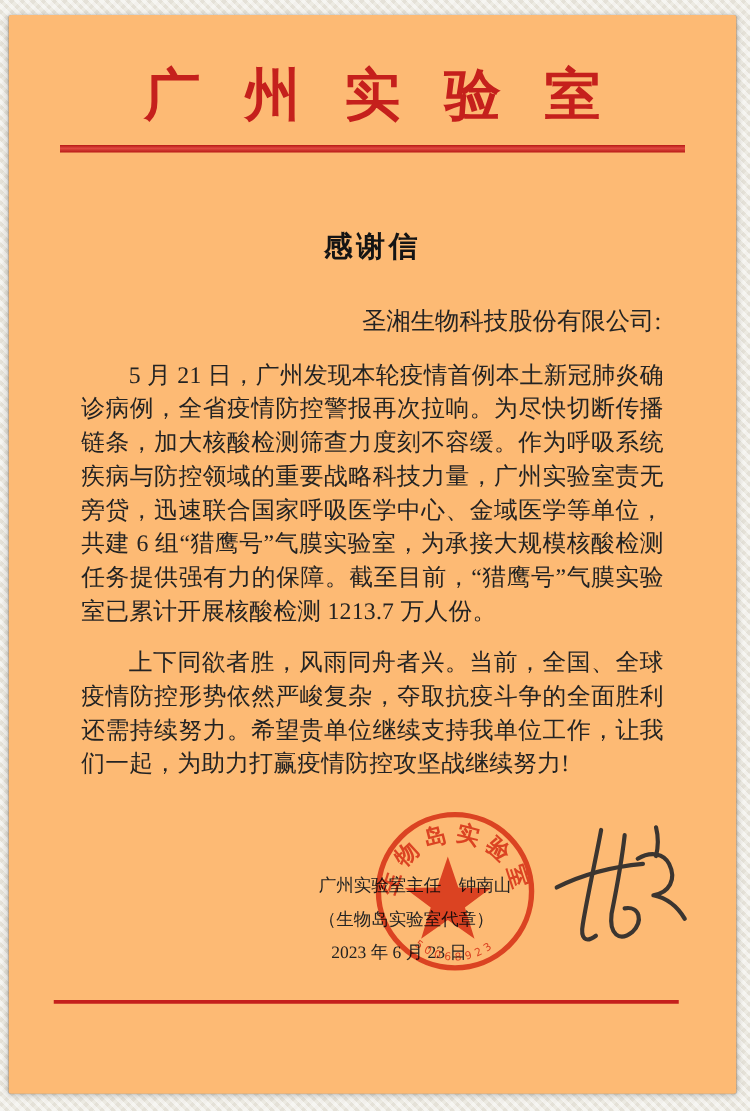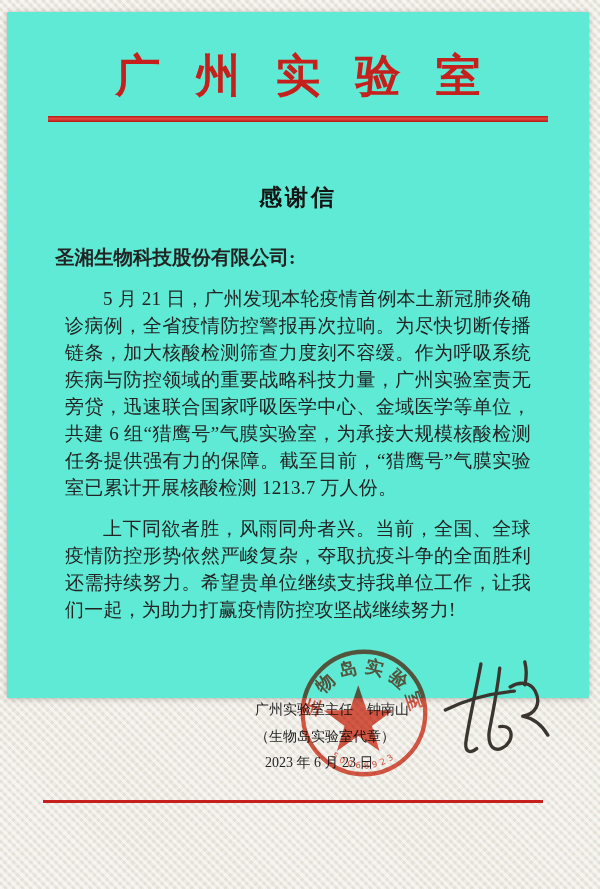--- a/index.html
+++ b/index.html
@@ -5,40 +5,40 @@
   html,body{margin:0;padding:0;}
   body{
     width:600px;height:889px;position:relative;overflow:hidden;
     background-color:#eceae2;
     background-image:
       repeating-linear-gradient(45deg, rgba(255,255,255,.55) 0 3px, rgba(255,255,255,0) 3px 6px),
       repeating-linear-gradient(135deg, rgba(219,214,203,.45) 0 3px, rgba(219,214,203,0) 3px 6px);
     font-family:"Liberation Serif","DejaVu Serif",serif;
   }
   .paper{
-    position:absolute;left:7px;top:12px;width:582px;height:686px;
-    background:#5eead4;
+    position:absolute;left:7px;top:12px;width:582px;height:863px;
+    background:#fdba74;
     box-shadow:0 1px 6px rgba(0,0,0,.22), 0 0 1px rgba(0,0,0,.25);
     border-radius:2px;
   }
   .letterhead{
     padding-top:42px;text-align:center;
     font-size:45px;line-height:1;font-weight:bold;
     color:#c5201c;letter-spacing:.78em;text-indent:.78em;white-space:nowrap;
   }
   .head-rule{
     width:500px;height:6px;margin:17px auto 0;
     background:linear-gradient(#b71815,#e04a40 45%,#b71815);
   }
   .doc-title{
     margin:60px 0 0;text-align:center;
     font-size:23px;font-weight:bold;color:#141414;letter-spacing:3px;
   }
   .content{margin-top:31px;padding:0 44px;color:#232323;}
-  .recipient{margin:4px;font-size:19.5px;line-height:27px;font-weight:bold;}
+  .recipient{margin:16px;font-size:19.5px;line-height:27px;font-weight:normal;text-align:right;}
   .para{
     margin:14px;font-size:19px;line-height:27px;text-indent:2em;
     text-align:justify;letter-spacing:.2px;
   }
   .sign-block{
     position:absolute;left:248px;top:685px;
     font-size:14px;line-height:26.5px;color:#232323;white-space:nowrap;
   }
   .sign-block .date-line{padding-left:10px;}
   .seal{

